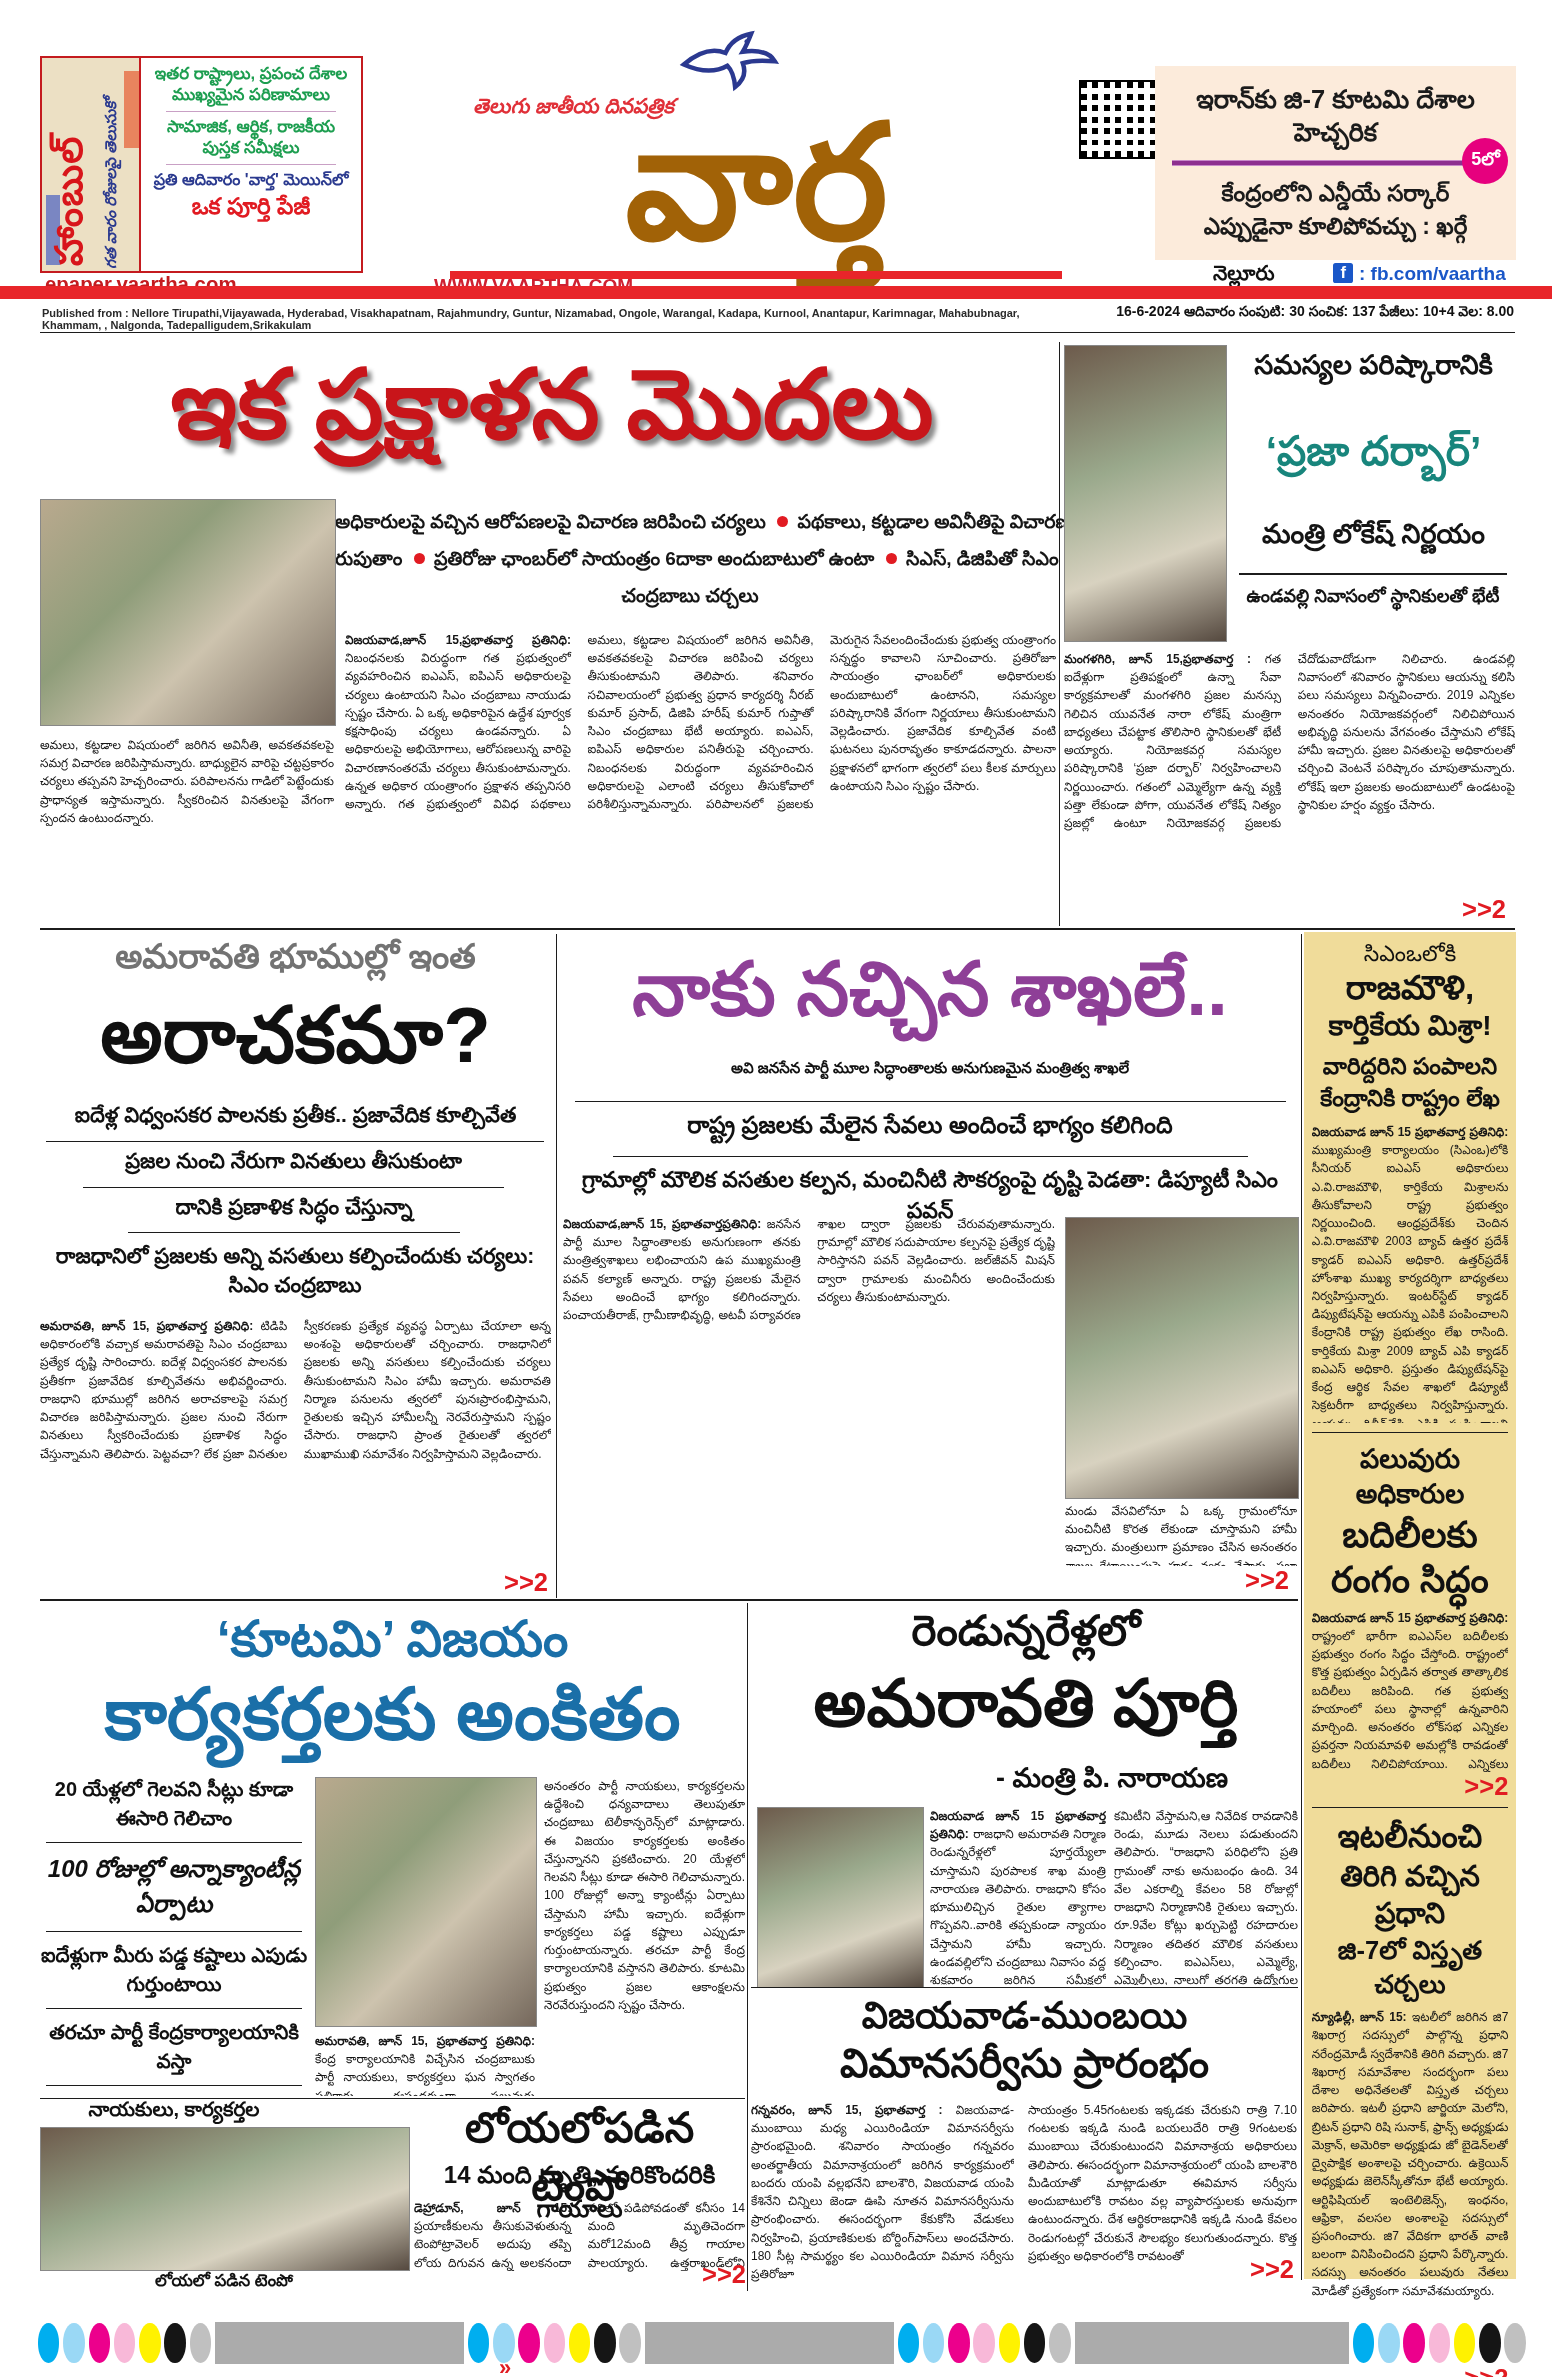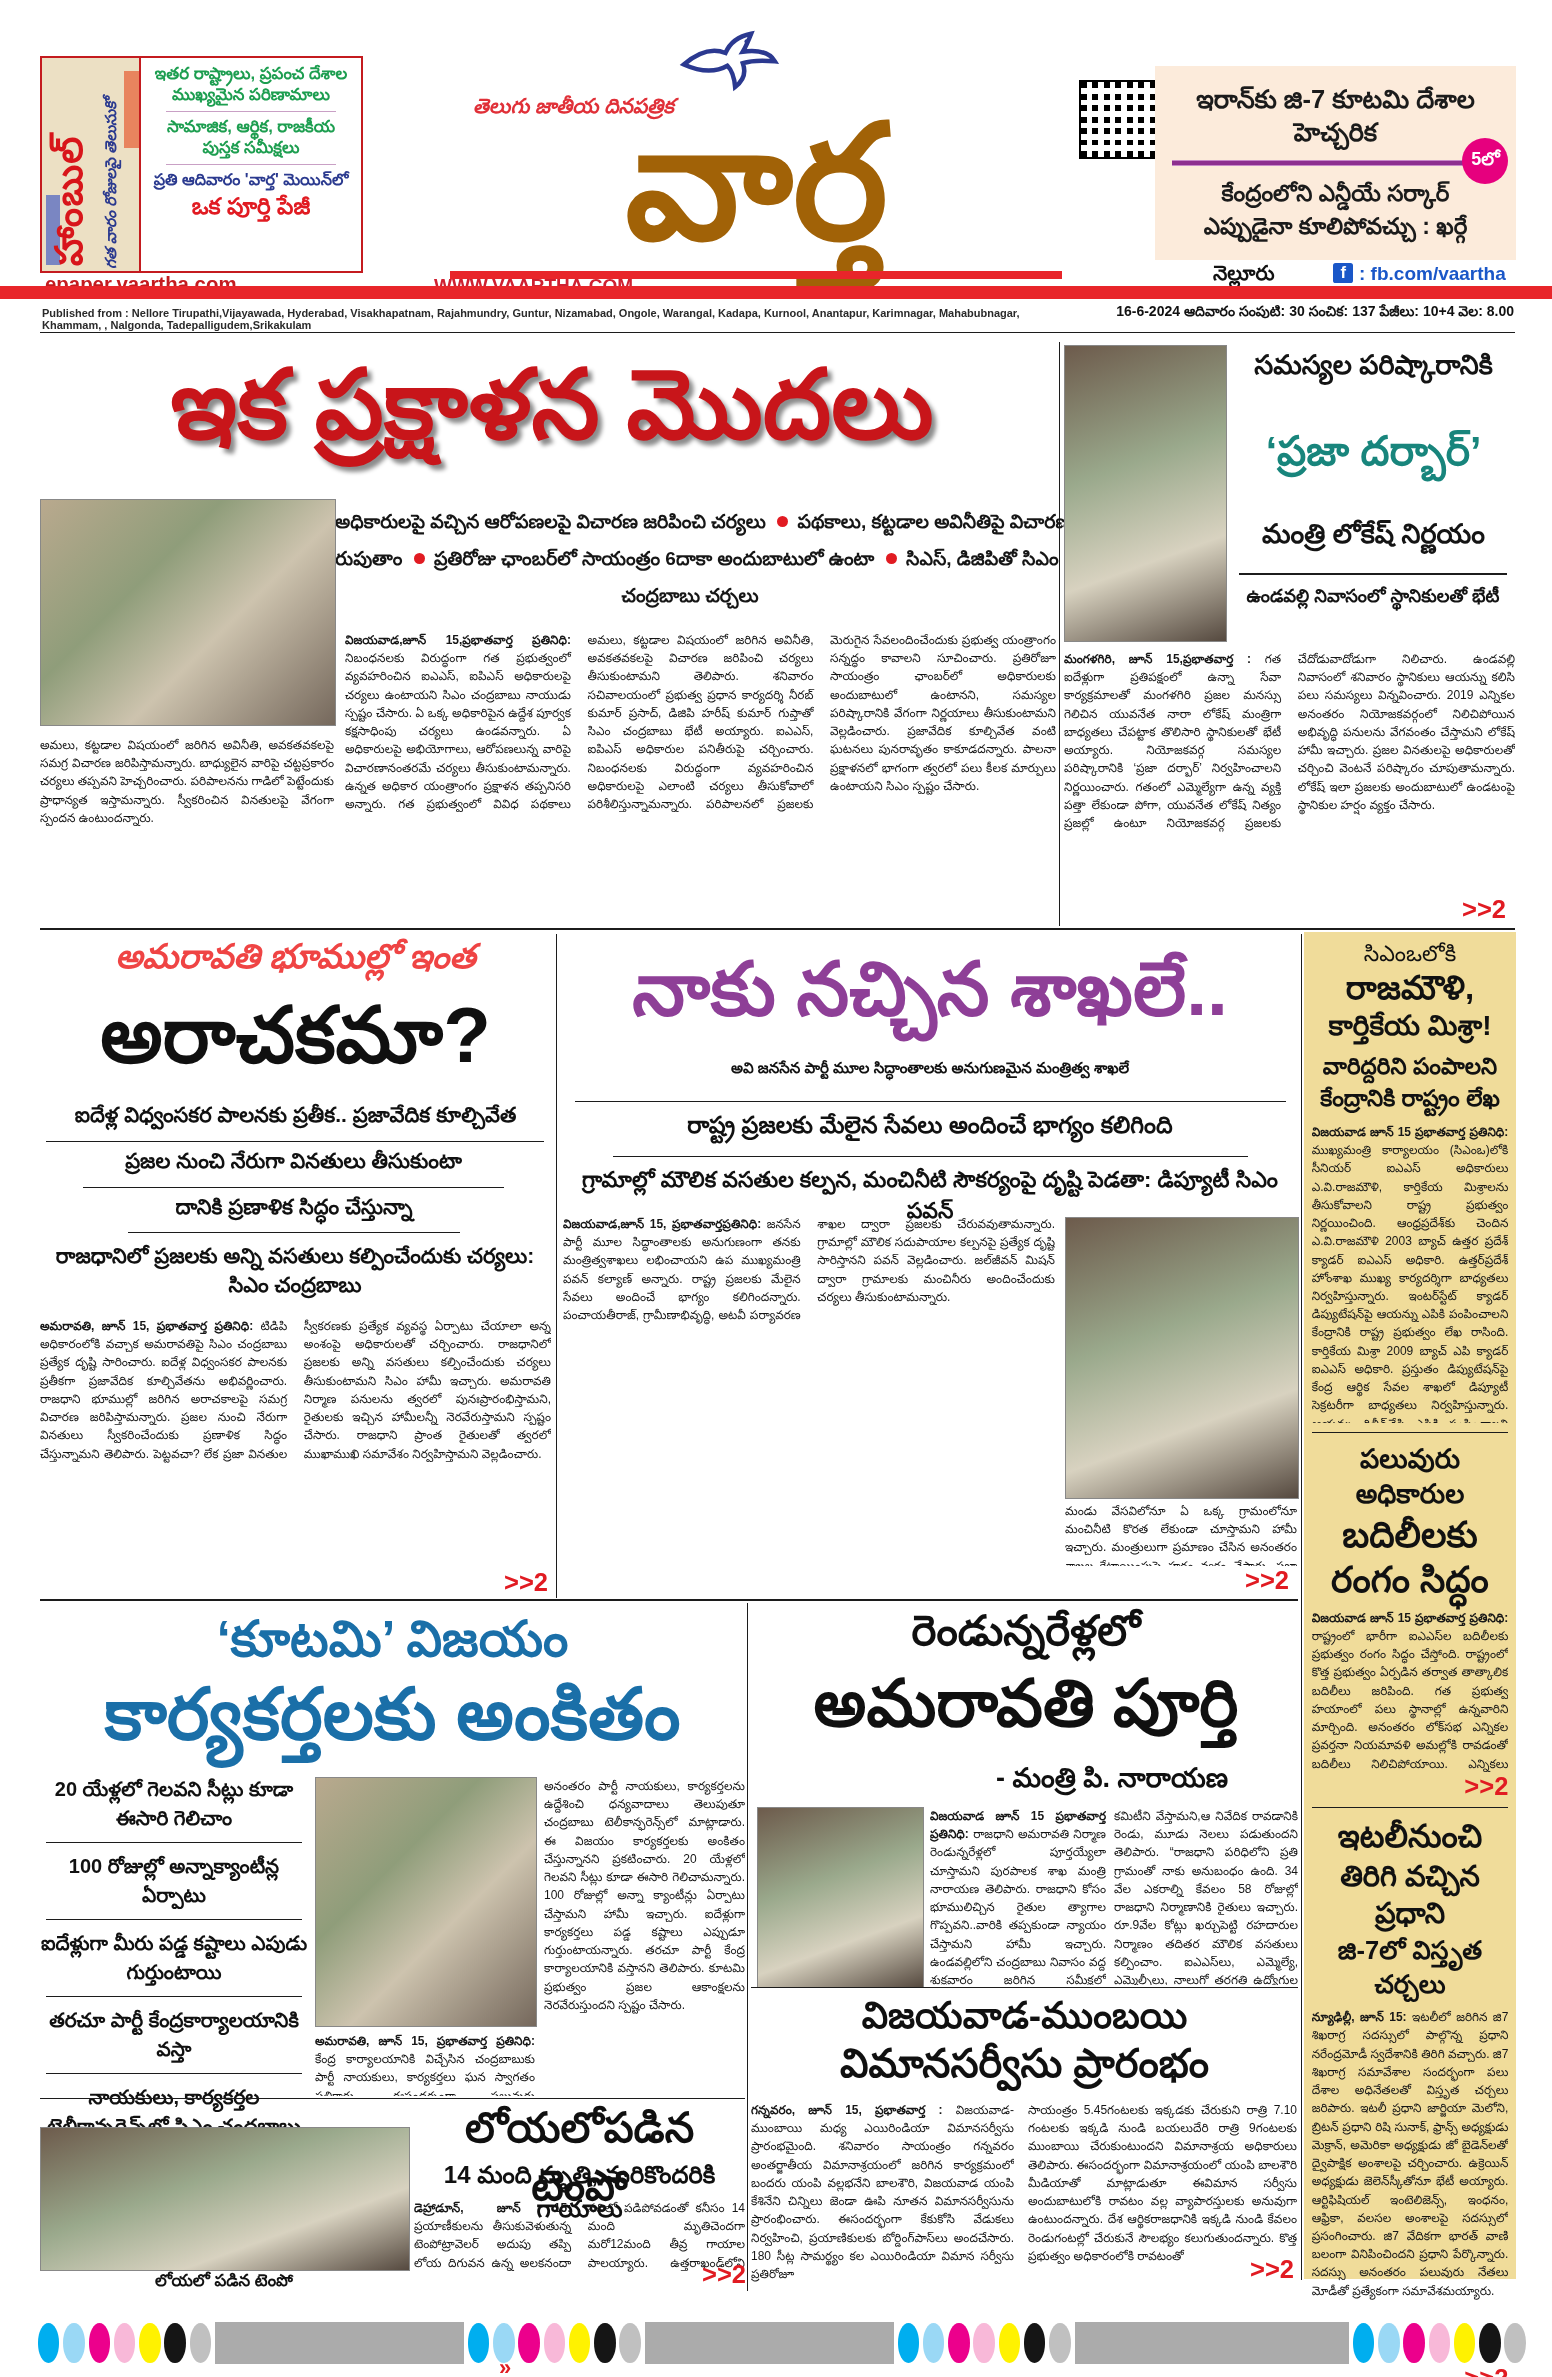--- a/index.html
+++ b/index.html
@@ -106,21 +106,21 @@
   <div class="abs rule" style="left:1239px;top:573px;width:268px;height:1.9px;"></div>
   <div class="abs c" style="left:1226px;top:585px;width:294px;font-size:18px;font-weight:700;color:#141414;line-height:1.25;">ఉండవల్లి నివాసంలో స్థానికులతో భేటీ</div>
   <div class="abs body cols2" style="left:1064px;top:650px;width:451px;height:248px;overflow:hidden;">
     <b>మంగళగిరి, జూన్ 15,ప్రభాతవార్త :</b>
     <span>గత ఐదేళ్లుగా ప్రతిపక్షంలో ఉన్నా సేవా కార్యక్రమాలతో మంగళగిరి ప్రజల మనస్సు గెలిచిన యువనేత నారా లోకేష్ మంత్రిగా బాధ్యతలు చేపట్టాక తొలిసారి స్థానికులతో భేటీ అయ్యారు. నియోజకవర్గ సమస్యల పరిష్కారానికి ‘ప్రజా దర్బార్’ నిర్వహించాలని నిర్ణయించారు. గతంలో ఎమ్మెల్యేగా ఉన్న వ్యక్తి పత్తా లేకుండా పోగా, యువనేత లోకేష్ నిత్యం ప్రజల్లో ఉంటూ నియోజకవర్గ ప్రజలకు చేదోడువాదోడుగా నిలిచారు. ఉండవల్లి నివాసంలో శనివారం స్థానికులు ఆయన్ను కలిసి పలు సమస్యలు విన్నవించారు. 2019 ఎన్నికల అనంతరం నియోజకవర్గంలో నిలిచిపోయిన అభివృద్ధి పనులను వేగవంతం చేస్తామని లోకేష్ హామీ ఇచ్చారు. ప్రజల వినతులపై అధికారులతో చర్చించి వెంటనే పరిష్కారం చూపుతామన్నారు. లోకేష్ ఇలా ప్రజలకు అందుబాటులో ఉండటంపై స్థానికుల హర్షం వ్యక్తం చేసారు.</span>
   </div>
   <div class="abs more" style="left:1462px;top:897px;">&gt;&gt;2</div>
 
   <div class="abs rule" style="left:40px;top:928px;width:1475px;height:1.9px;"></div>
 
-  <div class="abs c" style="left:40px;top:937px;width:511px;font-size:34px;font-weight:900;color:#ef4444;font-style:italic;">అమరావతి భూముల్లో ఇంత</div>
+  <div class="abs c" style="left:40px;top:937px;width:511px;font-size:34px;font-weight:900;color:#737373;">అమరావతి భూముల్లో ఇంత</div>
   <div class="abs c" style="left:40px;top:983px;width:511px;font-size:78px;line-height:1.35;font-weight:900;color:#101010;">అరాచకమా?</div>
   <div class="abs c" style="left:40px;top:1103px;width:511px;font-size:21px;font-weight:900;">ఐదేళ్ల విధ్వంసకర పాలనకు ప్రతీక.. ప్రజావేదిక కూల్చివేత</div>
   <div class="abs deckline" style="left:46px;top:1141px;width:498px;"></div>
   <div class="abs c" style="left:70px;top:1149px;width:447px;font-size:21px;font-weight:900;">ప్రజల నుంచి నేరుగా వినతులు తీసుకుంటా</div>
   <div class="abs deckline" style="left:83px;top:1187px;width:421px;"></div>
   <div class="abs c" style="left:96px;top:1195px;width:396px;font-size:21px;font-weight:900;">దానికి ప్రణాళిక సిద్ధం చేస్తున్నా</div>
   <div class="abs deckline" style="left:128px;top:1232px;width:332px;"></div>
   <div class="abs c" style="left:46px;top:1241px;width:498px;font-size:21px;font-weight:900;line-height:1.4;">రాజధానిలో ప్రజలకు అన్ని వసతులు కల్పించేందుకు చర్యలు: సిఎం చంద్రబాబు</div>
   <div class="abs body cols2" style="left:40px;top:1317px;width:511px;height:278px;overflow:hidden;">
     <b>అమరావతి, జూన్ 15, ప్రభాతవార్త ప్రతినిధి:</b>
@@ -181,21 +181,21 @@
   </div>
 
   <div class="abs rule" style="left:40px;top:1599px;width:1258px;height:1.9px;"></div>
 
   <div class="abs c" style="left:40px;top:1608px;width:705px;font-size:50px;line-height:1.25;font-weight:900;color:#1a6fa8;">‘కూటమి’ విజయం</div>
   <div class="abs c" style="left:40px;top:1668px;width:705px;font-size:72px;line-height:1.3;font-weight:900;color:#1a6fa8;">కార్యకర్తలకు అంకితం</div>
 
   <div class="abs" style="left:40px;top:1775px;width:268px;">
     <div class="c" style="font-size:20px;font-weight:900;line-height:1.45;">20 యేళ్లలో గెలవని సీట్లు కూడా ఈసారి గెలిచాం</div>
     <div class="deckline" style="margin:9px 6.4px;"></div>
-    <div class="c" style="font-size:20px;font-weight:900;line-height:1.45;">100 రోజుల్లో అన్నాక్యాంటీన్ల ఏర్పాటు</div>
+    <div class="c" style="font-size:24px;font-weight:900;line-height:1.45;font-style:italic;">100 రోజుల్లో అన్నాక్యాంటీన్ల ఏర్పాటు</div>
     <div class="deckline" style="margin:9px 6.4px;"></div>
     <div class="c" style="font-size:20px;font-weight:900;line-height:1.45;">ఐదేళ్లుగా మీరు పడ్డ కష్టాలు ఎపుడు గుర్తుంటాయి</div>
     <div class="deckline" style="margin:9px 6.4px;"></div>
     <div class="c" style="font-size:20px;font-weight:900;line-height:1.45;">తరచూ పార్టీ కేంద్రకార్యాలయానికి వస్తా</div>
     <div class="deckline" style="margin:9px 6.4px;"></div>
     <div class="c" style="font-size:20px;font-weight:900;line-height:1.45;">నాయకులు, కార్యకర్తల టెలీకాన్ఫరెన్స్‌లో సిఎం చంద్రబాబు</div>
   </div>
 
   <div class="abs photo" style="left:315px;top:1777px;width:220px;height:248px;"></div>
   <div class="abs body" style="left:315px;top:2032px;width:220px;height:64px;overflow:hidden;">

